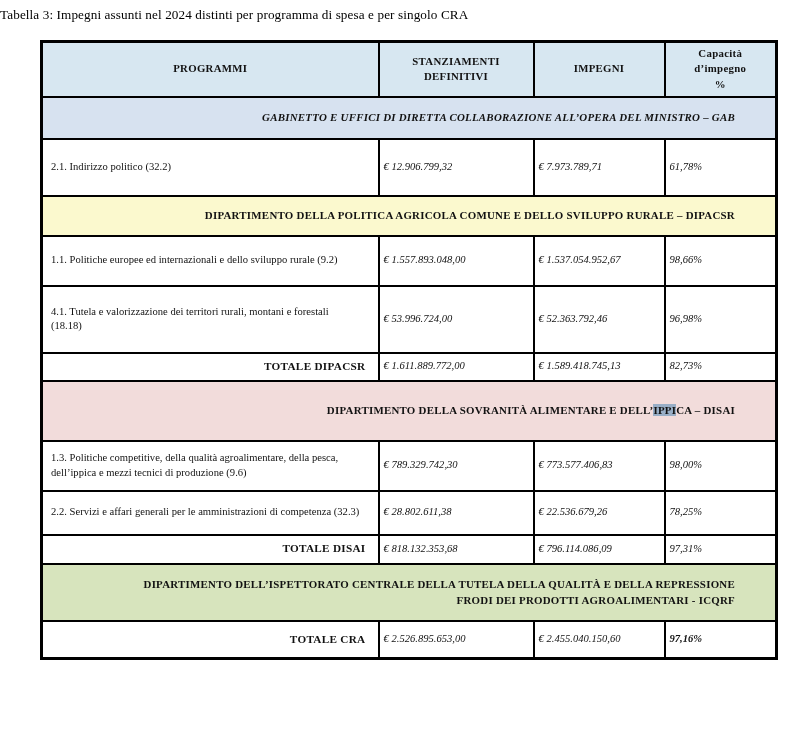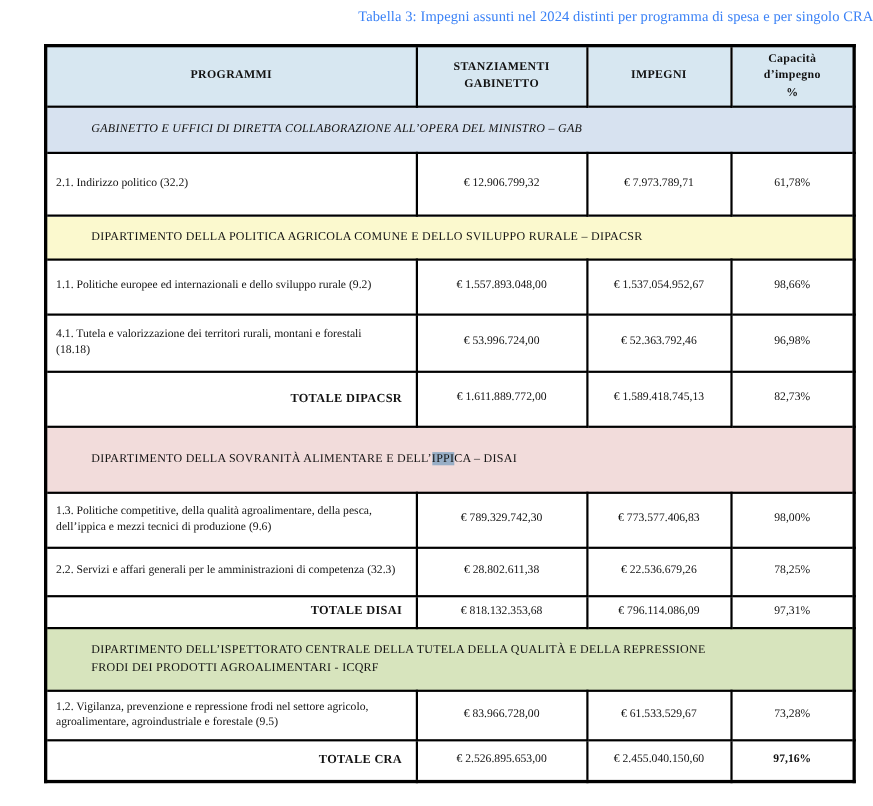--- a/index.html
+++ b/index.html
@@ -1,64 +1,64 @@
 <!DOCTYPE html>
 <html style="--header-bg: #d7e7f1; --gab-bg: #d7e2f0; --dipacsr-bg: #fbf9ce; --disai-bg: #f2dcdb; --icqrf-bg: #d7e4bd; --highlight: #98aec6; --border: #000000;"><head>
 <meta charset="utf-8">
 <style>
   html,body{margin:0;padding:0;}
   body{
     width:794px;height:733px;background:#ffffff;position:relative;overflow:hidden;
     font-family:"Liberation Serif","DejaVu Serif",serif;color:#121212;
   }
   .caption{
-    position:absolute;top:7px;left:0;width:794px;text-align:right;
-    font-size:13.2px;color:#3b82f6;letter-spacing:.1px;
+    position:absolute;top:7px;left:0;width:794px;text-align:left;
+    font-size:13.2px;color:#000000;letter-spacing:.1px;
   }
   table.tbl{
     position:absolute;left:40px;top:40px;width:735px;
     border-collapse:collapse;table-layout:fixed;
     border:3px solid #000;
   }
   .tbl td,.tbl th{
     border:2px solid #000;vertical-align:middle;
     font-size:10.6px;line-height:1.35;overflow:hidden;
   }
   col.c-prog{width:337px}
   col.c-stanz{width:155px}
   col.c-imp{width:131px}
   col.c-cap{width:112px}
 
   th.hdr{
     background:var(--header-bg,#d7e7f1);font-weight:bold;text-align:center;
     font-size:10.8px;letter-spacing:.3px;white-space:pre-line;line-height:1.45;
   }
   td.section{
-    text-align:left;font-weight:normal;font-size:10.9px;letter-spacing:.25px;
+    text-align:right;font-weight:bold;font-size:10.9px;letter-spacing:.25px;
     padding:2px 40px;white-space:pre-line;line-height:1.5;
   }
   td.sec-gab{background:var(--gab-bg,#d7e2f0);font-style:italic;}
   td.sec-dipacsr{background:var(--dipacsr-bg,#fbf9ce);}
   td.sec-disai{background:var(--disai-bg,#f2dcdb);}
   td.sec-icqrf{background:var(--icqrf-bg,#d7e4bd);}
   .hl{background:var(--highlight,#98aec6);}
 
   td.prog{text-align:left;padding:3px 16px 3px 8px;}
-  td.num,td.pct{text-align:center;padding:2px 16px;}
+  td.num,td.pct{padding:2px 4px;font-style:italic;}
   tr.total td.prog{text-align:right;font-weight:bold;font-size:11.2px;padding-right:12px;letter-spacing:.3px;}
   tr.total-cra td.pct{font-weight:bold;margin-top:40px;}
 
   
   tr.h-header{height:55px}
   tr.h-gab{height:42px}
   tr.h-r21{height:57px}
   tr.h-dip{height:40px}
   tr.h-r11{height:50px}
-  tr.h-r41{height:52px}
-  tr.h-t1{height:50px}
+  tr.h-r41{height:67px}
+  tr.h-t1{height:28px}
   tr.h-dis{height:60px}
   tr.h-r13{height:50px}
   tr.h-r22{height:44px}
   tr.h-t2{height:29px}
   tr.h-icq{height:57px}
   tr.h-r12{height:45px}
   tr.h-t3{height:38px}
 </style>
 </head>
 <body>
@@ -68,21 +68,21 @@
 <table class="tbl">
   <colgroup>
     <col class="c-prog">
       <col class="c-stanz">
       <col class="c-imp">
       <col class="c-cap">
   </colgroup>
   <thead>
     <tr class="h-header">
       <th class="hdr">PROGRAMMI</th>
-      <th class="hdr">STANZIAMENTI GABINETTO</th>
+      <th class="hdr">STANZIAMENTI DEFINITIVI</th>
       <th class="hdr">IMPEGNI</th>
       <th class="hdr">Capacità
 d’impegno
 %</th>
     </tr>
   </thead>
   <tbody>
     <tr class="h-gab">
       <td class="section sec-gab" colspan="4">GABINETTO E UFFICI DI DIRETTA COLLABORAZIONE ALL’OPERA DEL MINISTRO – GAB</td>
     </tr>
@@ -131,26 +131,20 @@
     <tr class="total h-t2">
       <td class="prog">TOTALE DISAI</td>
       <td class="num">€ 818.132.353,68</td>
       <td class="num">€ 796.114.086,09</td>
       <td class="pct">97,31%</td>
     </tr>
     <tr class="h-icq">
       <td class="section sec-icqrf" colspan="4">DIPARTIMENTO DELL’ISPETTORATO CENTRALE DELLA TUTELA DELLA QUALITÀ E DELLA REPRESSIONE
 FRODI DEI PRODOTTI AGROALIMENTARI - ICQRF</td>
     </tr>
-    <tr class="h-r12">
-      <td class="prog">1.2. Vigilanza, prevenzione e repressione frodi nel settore agricolo, agroalimentare, agroindustriale e forestale (9.5)</td>
-      <td class="num">€ 83.966.728,00</td>
-      <td class="num">€ 61.533.529,67</td>
-      <td class="pct">73,28%</td>
-    </tr>
     <tr class="total total-cra h-t3">
       <td class="prog">TOTALE CRA</td>
       <td class="num">€ 2.526.895.653,00</td>
       <td class="num">€ 2.455.040.150,60</td>
       <td class="pct">97,16%</td>
     </tr>
   </tbody>
 </table>
 
 </body></html>

